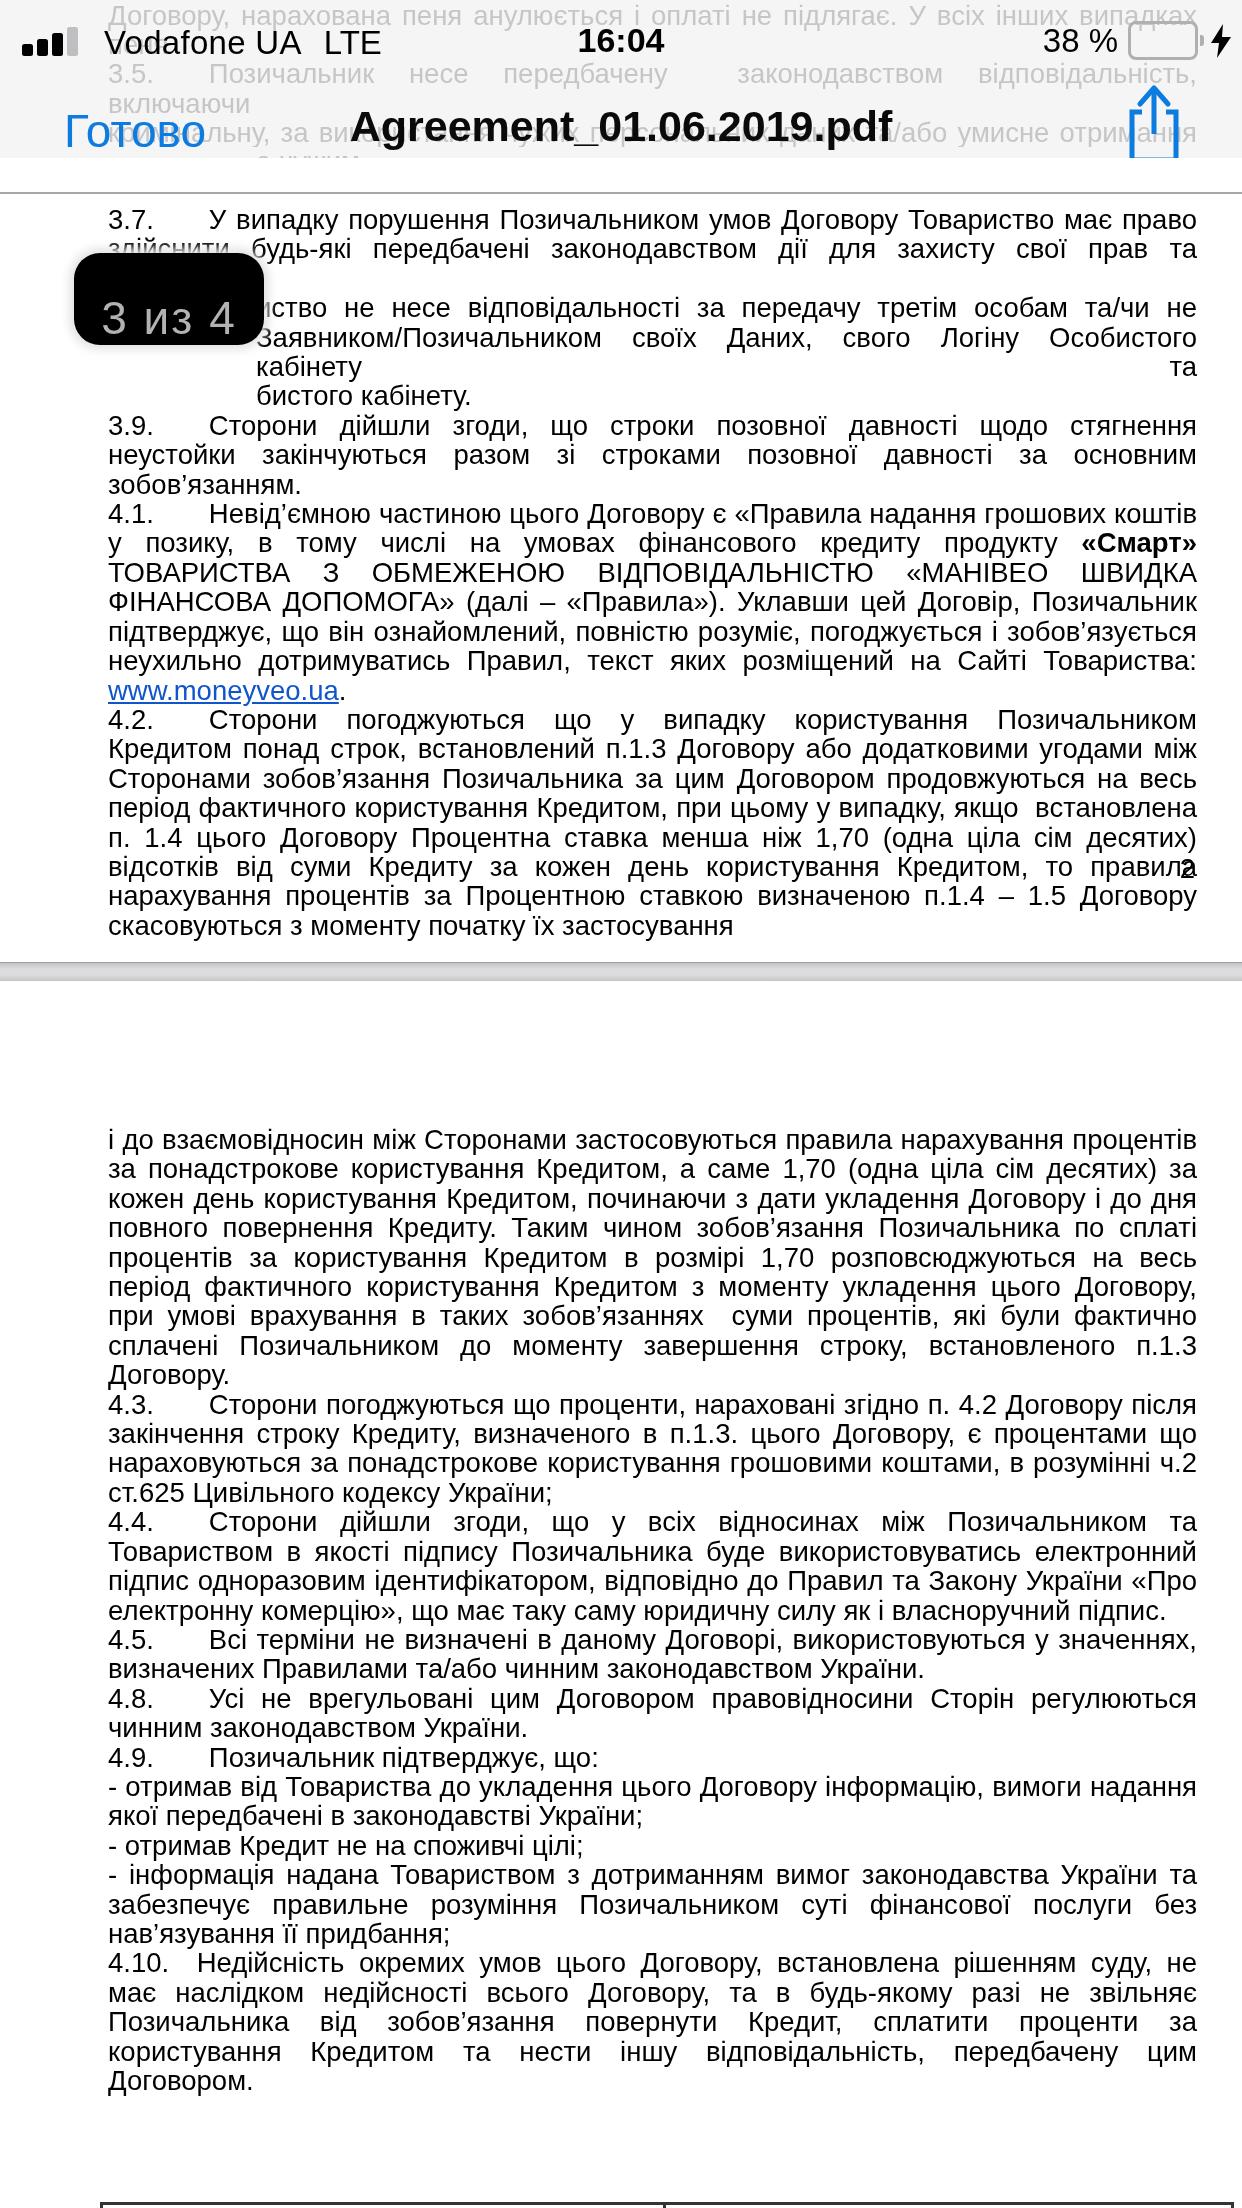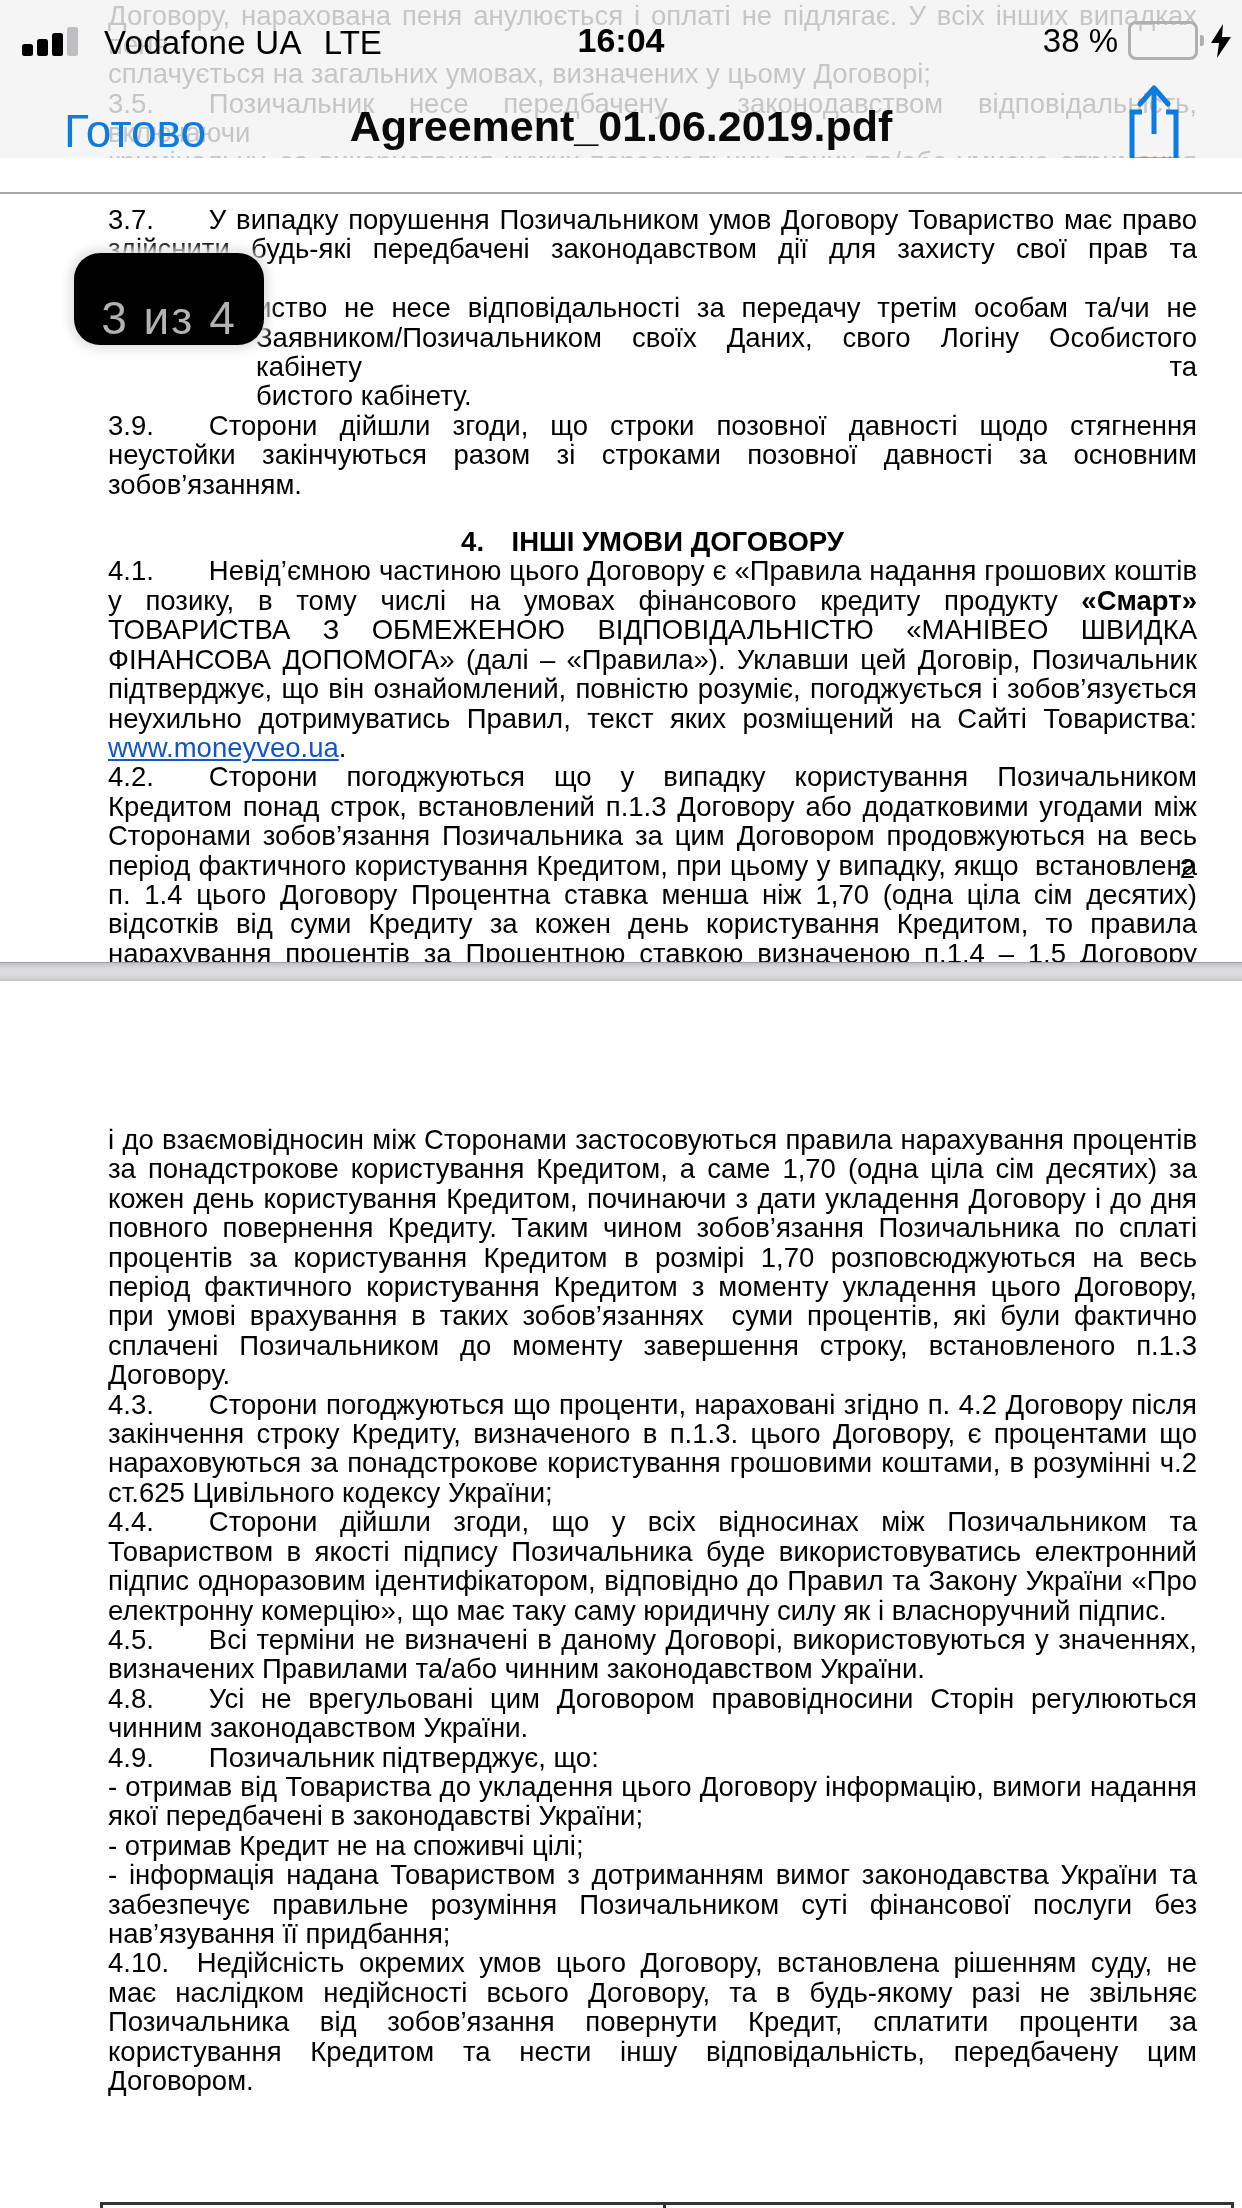--- a/index.html
+++ b/index.html
@@ -64,21 +64,20 @@
 
 <div class="screen">
 
   <div class="page page2 doc">
     <div id="page2-body">
         <div class="par">3.7.  У випадку порушення Позичальником умов Договору Товариство має право здійснити будь-які передбачені законодавством дії для захисту свої прав та інтересів;</div>
         <div class="par frag jlast">иство не несе відповідальності за передачу третім особам та/чи не</div>
         <div class="par frag jlast">Заявником/Позичальником своїх Даних, свого Логіну Особистого кабінету та</div>
         <div class="par frag">бистого кабінету.</div>
         <div class="par">3.9.  Сторони дійшли згоди, що строки позовної давності щодо стягнення неустойки закінчуються разом зі строками позовної давності за основним зобов’язанням.</div>
-        <div class="heading" style="margin-top: 28px;">4.  ІНШІ УМОВИ ДОГОВОРУ</div>
         <div class="par"><span>4.1.  Невід’ємною частиною цього Договору є «Правила надання грошових коштів у позику, в тому числі на умовах фінансового кредиту продукту </span><span class="bold">«Смарт»</span><span> ТОВАРИСТВА З ОБМЕЖЕНОЮ ВІДПОВІДАЛЬНІСТЮ «МАНІВЕО ШВИДКА ФІНАНСОВА ДОПОМОГА» (далі – «Правила»). Уклавши цей Договір, Позичальник підтверджує, що він ознайомлений, повністю розуміє, погоджується і зобов’язується неухильно дотримуватись Правил, текст яких розміщений на Сайті Товариства: </span><span class="link">www.moneyveo.ua</span><span>.</span></div>
         <div class="par">4.2.  Сторони погоджуються що у випадку користування Позичальником Кредитом понад строк, встановлений п.1.3 Договору або додатковими угодами між Сторонами зобов’язання Позичальника за цим Договором продовжуються на весь період фактичного користування Кредитом, при цьому у випадку, якщо&nbsp; встановлена п. 1.4 цього Договору Процентна ставка менша ніж 1,70 (одна ціла сім десятих) відсотків від суми Кредиту за кожен день користування Кредитом, то правила нарахування процентів за Процентною ставкою визначеною п.1.4 – 1.5 Договору скасовуються з моменту початку їх застосування</div>
       </div>
   </div>
   <div class="pagenum">2</div>
 
   <div class="page-sep"></div>
 
   <div class="page page3 doc">
     <div id="page3-body">
@@ -99,21 +98,20 @@
     <div class="req-div"></div>
   </div>
 
   <div class="page-badge">
     <span>3 из 4</span>
   </div>
 
   <div class="top-overlay">
     <div class="faded-doc" id="faded-doc">
         <div class="fline jlast">Договору, нарахована пеня анулюється і оплаті не підлягає. У всіх інших випадках пеня</div>
-        <div class="fline">сплачується на загальних умовах, визначених у цьому Договорі;</div>
         <div class="fline jlast">3.5.  Позичальник несе передбачену&nbsp; законодавством відповідальність, включаючи</div>
         <div class="fline jlast">кримінальну, за використання чужих персональних даних та/або умисне отримання</div>
         <div class="fline" style="margin-left: 148px;">а чужим</div>
       </div>
 
     <div class="status-row">
       <div class="carrier-group">
         <span>
           <svg width="72" height="30" viewBox="0 0 72 30">
             <rect x="0" y="18" width="11" height="12" rx="2.5" fill="#000"></rect>

